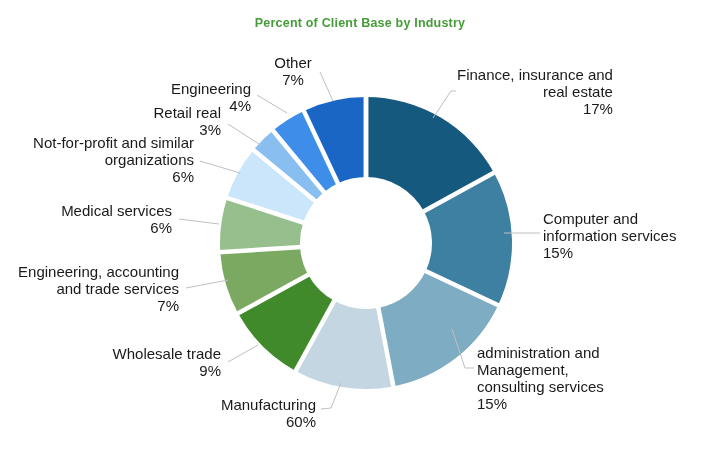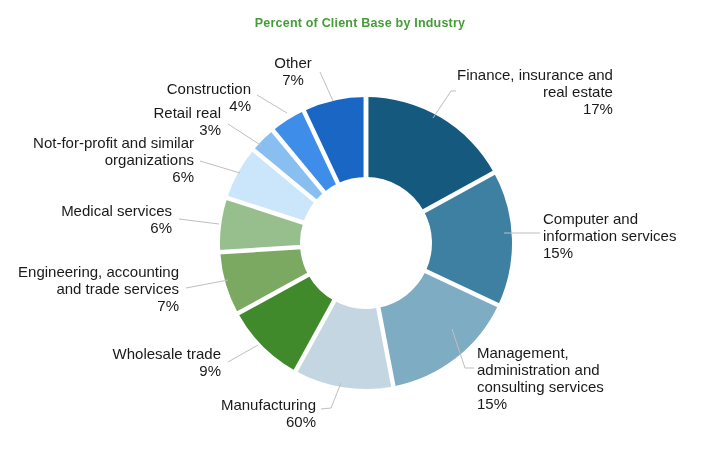--- a/index.html
+++ b/index.html
@@ -80,22 +80,22 @@
       <div>Finance, insurance and</div>
       <div>real estate</div>
       <div>17%</div>
     </div>
     <div class="callout align-left" style="top: 210px; left: 543px;">
       <div>Computer and</div>
       <div>information services</div>
       <div>15%</div>
     </div>
     <div class="callout align-left" style="top: 344px; left: 477px;">
+      <div>administration and</div>
       <div>Management,</div>
-      <div>administration and</div>
       <div>consulting services</div>
       <div>15%</div>
     </div>
     <div class="callout align-right" style="top: 396px; right: 402px;">
       <div>Manufacturing</div>
       <div>60%</div>
     </div>
     <div class="callout align-right" style="top: 345px; right: 497px;">
       <div>Wholesale trade</div>
       <div>9%</div>
@@ -112,20 +112,20 @@
     <div class="callout align-right" style="top: 134px; right: 524px;">
       <div>Not-for-profit and similar</div>
       <div>organizations</div>
       <div>6%</div>
     </div>
     <div class="callout align-right" style="top: 104px; right: 497px;">
       <div>Retail real</div>
       <div>3%</div>
     </div>
     <div class="callout align-right" style="top: 80px; right: 467px;">
-      <div>Construction</div>
+      <div>Engineering</div>
       <div>4%</div>
     </div>
     <div class="callout align-center" style="top: 54px; left: 293px;">
       <div>Other</div>
       <div>7%</div>
     </div>
   </div>
 
 </body></html>

